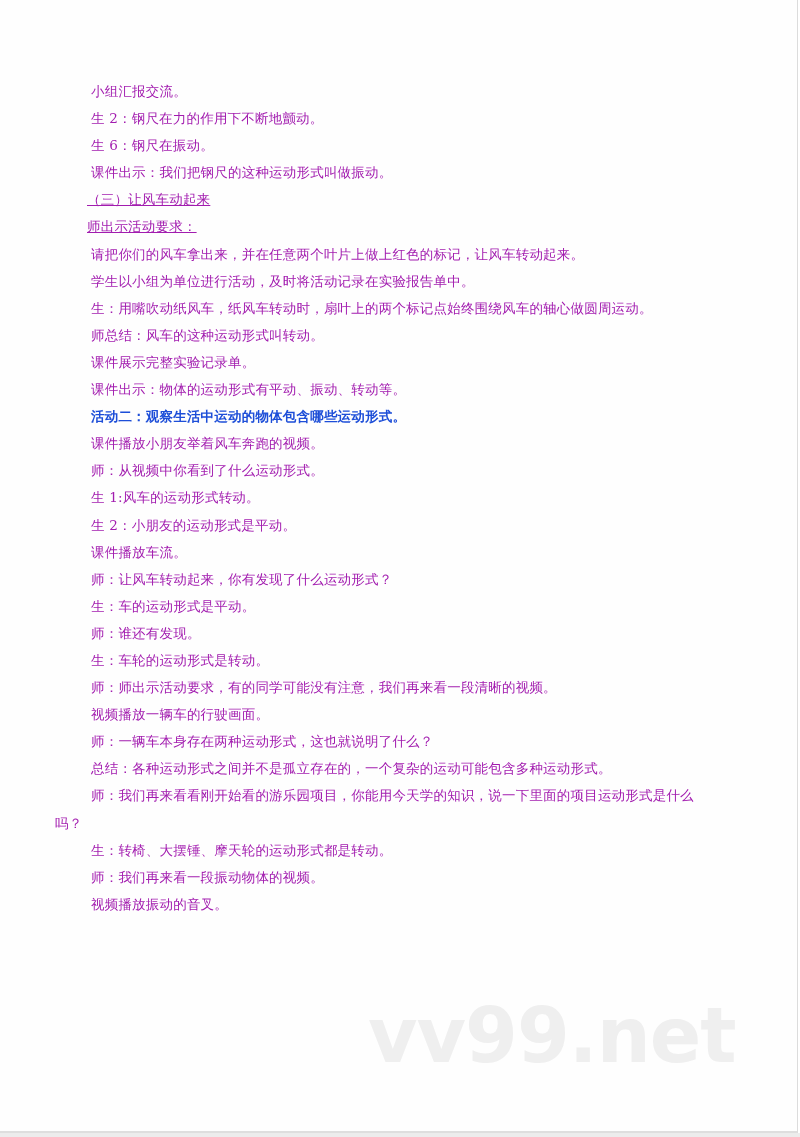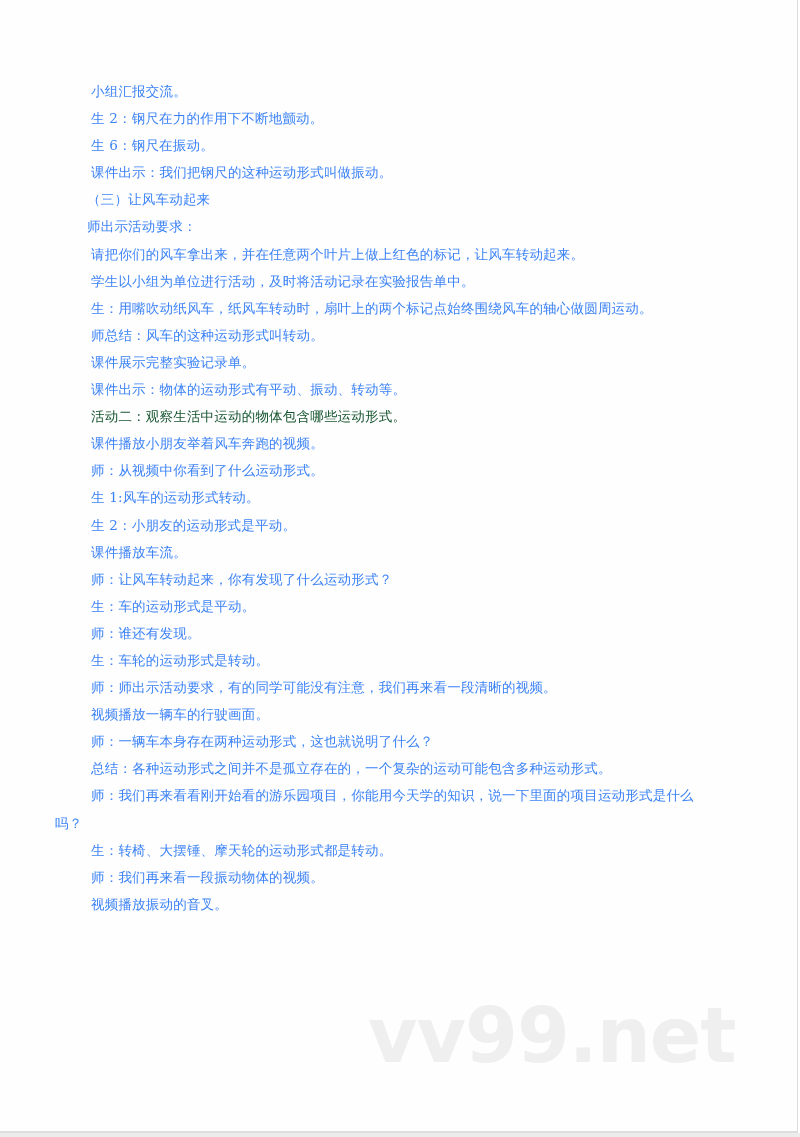--- a/index.html
+++ b/index.html
@@ -3,23 +3,23 @@
 <meta charset="utf-8">
 <style>
   html, body { margin: 0; padding: 0; background: #ffffff; }
   body { width: 800px; height: 1137px; position: relative; overflow: hidden;
          font-family: "DejaVu Serif", "Liberation Serif", serif; color: #333; }
   .page { position: absolute; left: 0; top: 0; width: 797px; height: 1131px;
           background: #fefefe; border-right: 1px solid #dcdcdc; border-bottom: 2px solid #dedede; }
   .bottom-strip { position: absolute; left: 0; top: 1133px; width: 800px; height: 4px; background: #ececec; }
   .content { position: absolute; left: 0; top: 78px; width: 800px; }
   .line { position: relative; height: 27.1px; line-height: 27.1px; font-size: 13.5px;
-          padding-left: 91px; white-space: nowrap; letter-spacing: 0.2px; color: #3b82f6; }
-  .line.bold { font-weight: normal; color: #14532d; }
-  .line.indent-small { padding-left: 87px; }
+          padding-left: 91px; white-space: nowrap; letter-spacing: 0.2px; color: #a21caf; }
+  .line.bold { font-weight: bold; color: #1d4ed8; }
+  .line.indent-small { padding-left: 87px; text-decoration: underline; }
   .line.wrap-cont { padding-left: 55px; }
   .watermark { position: absolute; left: 368px; top: 998px; font-family: "DejaVu Sans", "Liberation Sans", sans-serif;
                font-weight: bold; font-size: 76px; color: #efefef; letter-spacing: -1px; line-height: 1; }
 </style>
 </head>
 <body>
 
 <div class="page">
   <div class="content">
     <div class="line">小组汇报交流。</div>

